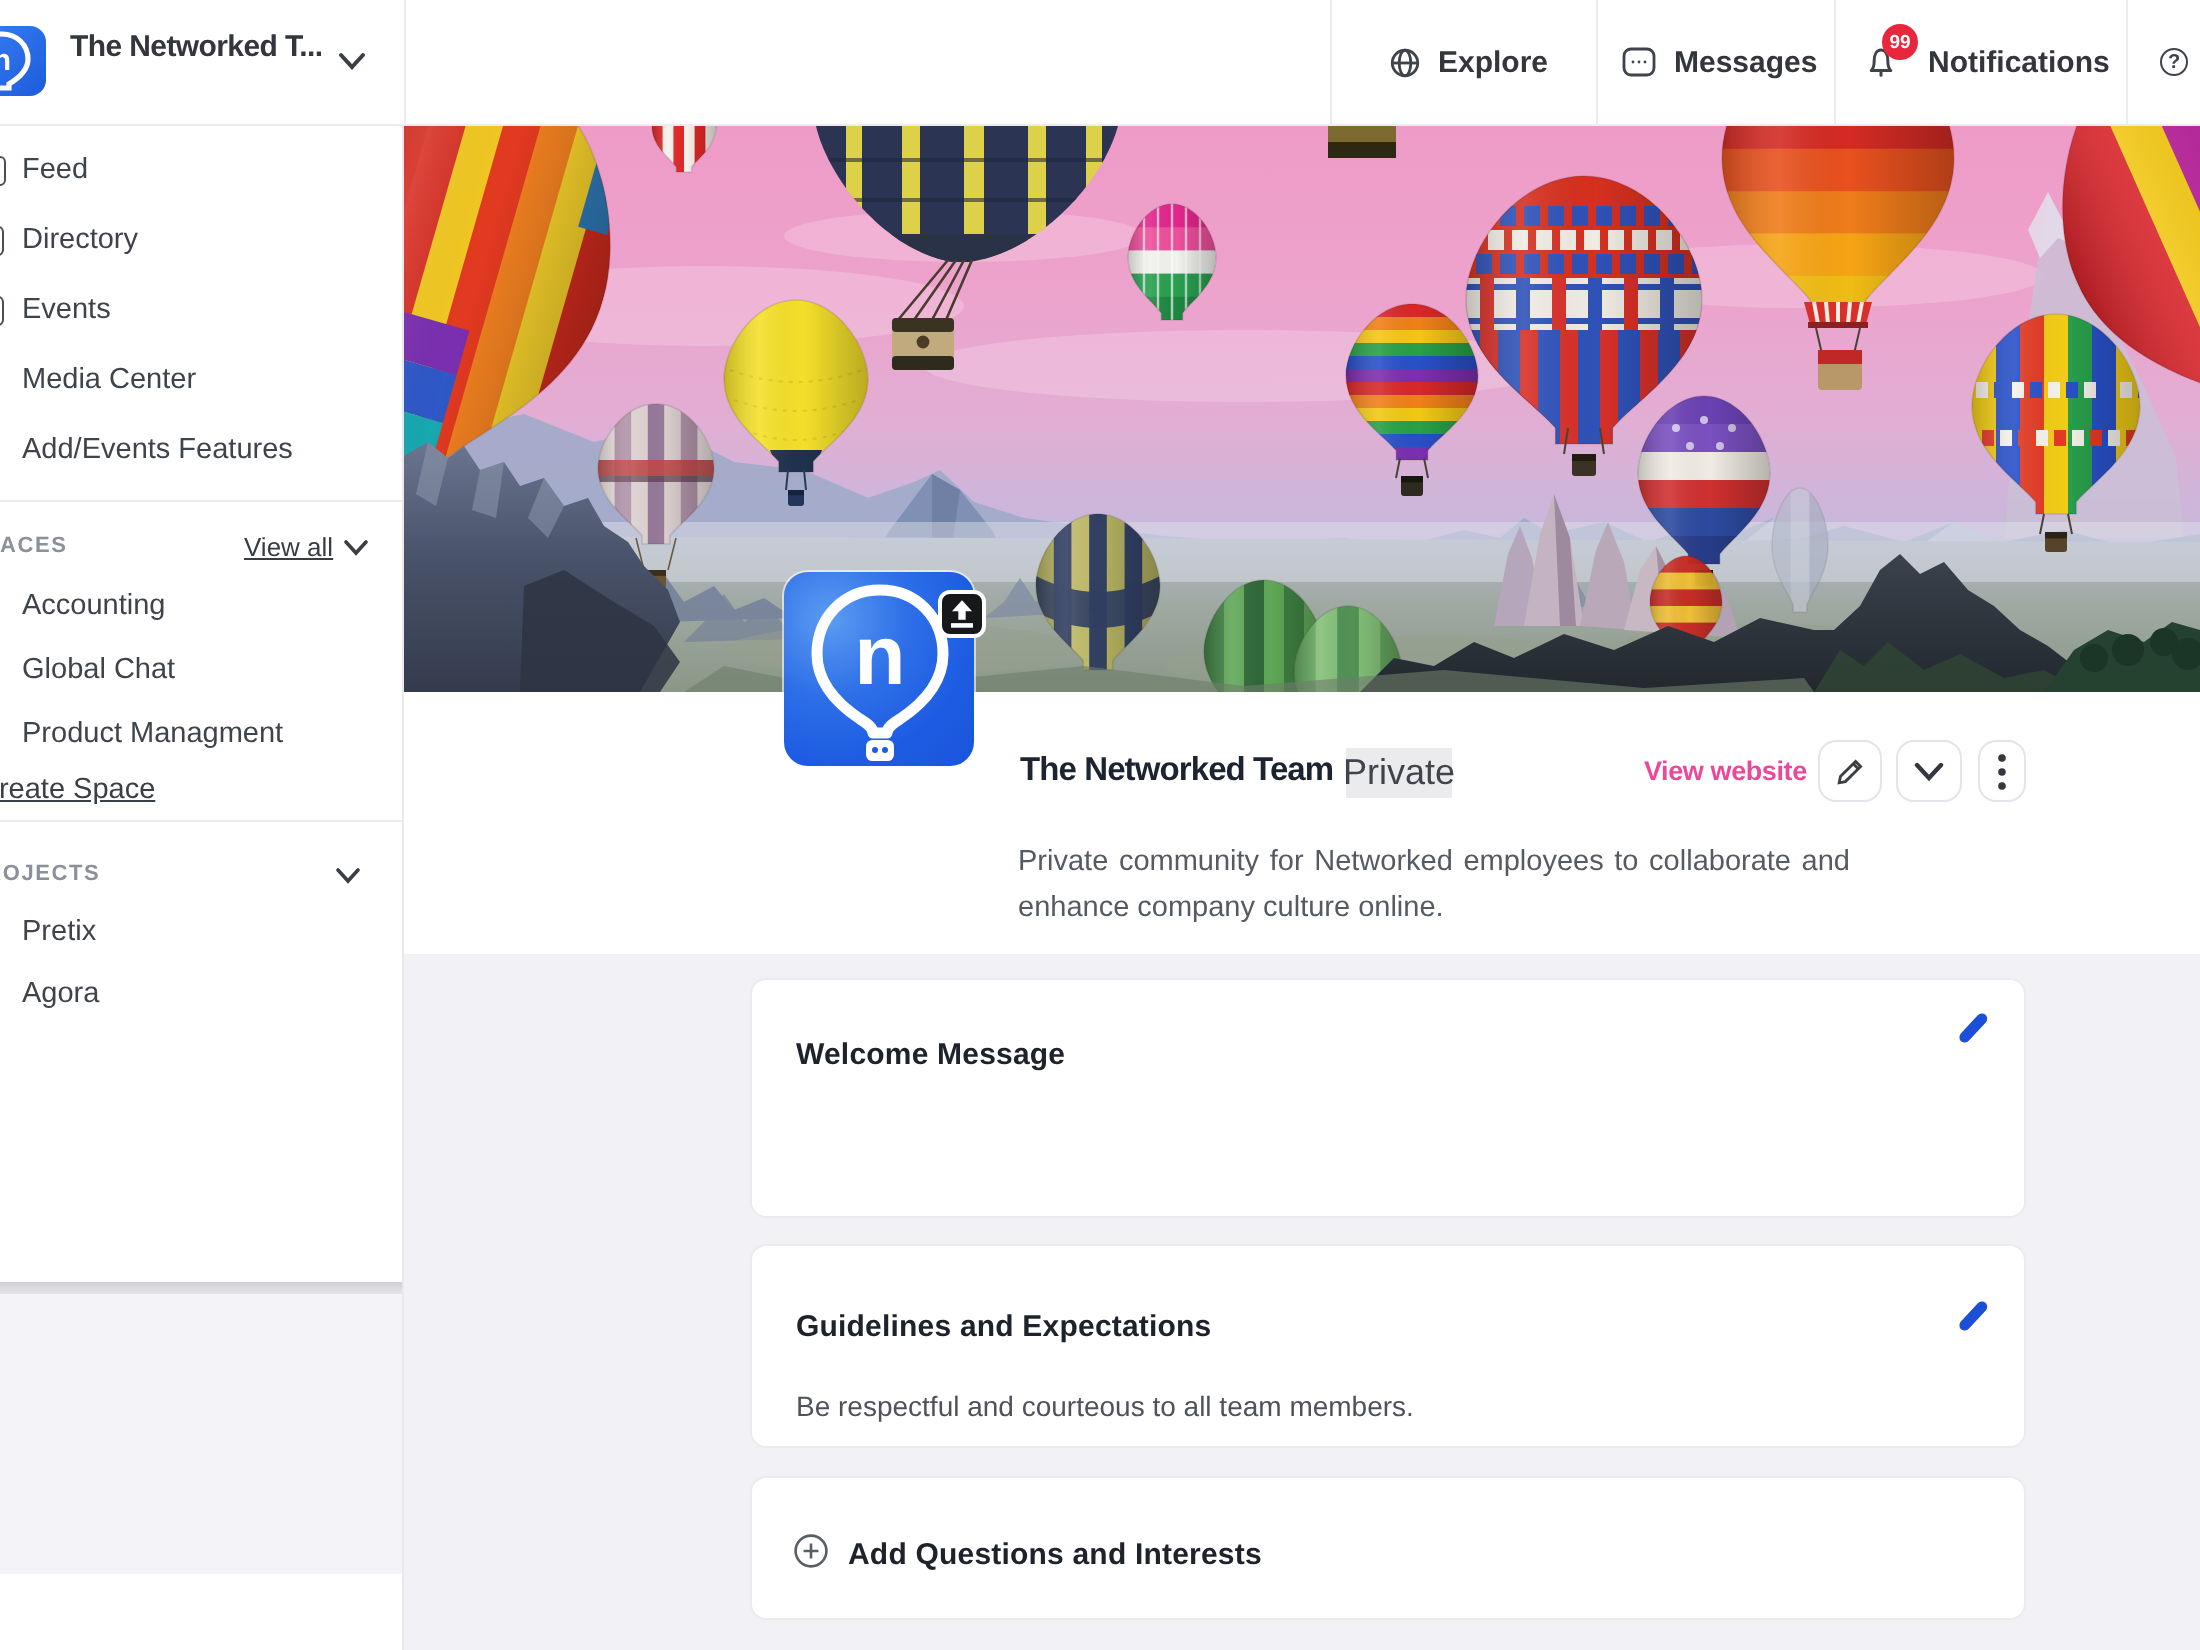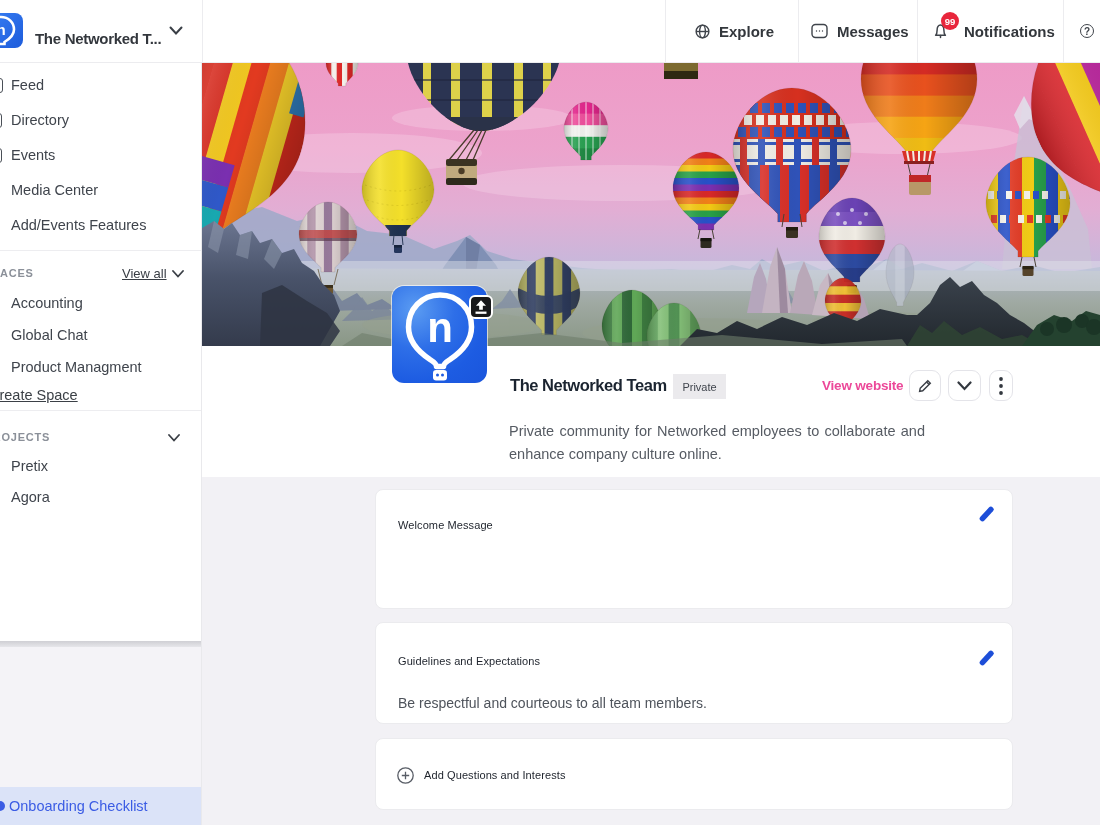--- a/index.html
+++ b/index.html
@@ -3,49 +3,49 @@
 <meta charset="utf-8">
 <style>
 * { margin:0; padding:0; box-sizing:border-box; }
 html,body { width:1100px; height:825px; overflow:hidden; font-family:"Liberation Sans", sans-serif; background:#fff; }
 .abs { position:absolute; }
 #page { position:relative; width:1100px; height:825px; }
 
 
 #header { position:absolute; left:0; top:0; width:1100px; height:63px; background:#fff; border-bottom:1px solid #ececef; z-index:30; }
 #logo { position:absolute; left:-21px; top:13px; width:44px; height:35px; border-radius:8px; background:linear-gradient(135deg,#3b82f6,#1d5cdb); }
-#hname { position:absolute; left:35px; top:30px; font-size:15px; font-weight:bold; color:#33373d; letter-spacing:-0.3px; }
+#hname { position:absolute; left:35px; top:15px; font-size:15px; font-weight:bold; color:#33373d; letter-spacing:-0.3px; }
 .hdiv { position:absolute; top:0; width:1px; height:62px; background:#ececef; }
 .navitem { position:absolute; top:0; height:62px; display:flex; align-items:center; font-size:15px; font-weight:600; color:#33373c;justify-content:flex-end; }
 .navitem svg { margin-right:9px; }
 
 
 #sidebar { position:absolute; left:0; top:63px; width:202px; height:762px; background:#fff; border-right:1px solid #e9e9ec; z-index:20; overflow:hidden; }
 .sitem { position:absolute; left:11px; font-size:14.5px; color:#3f444c; }
 .shead { position:absolute; font-size:11px; font-weight:bold; letter-spacing:0.8px; color:#8b9099; }
 .sdiv { position:absolute; left:0; width:202px; height:1px; background:#ededf0; }
 #sgray { position:absolute; left:0; top:584px; width:202px; height:140px; background:#f4f3f7; }
 #sshadow { position:absolute; left:0; top:578px; width:202px; height:6px; background:linear-gradient(#cfcfd4,#e6e6ea); }
 #onboard { position:absolute; left:0; top:724px; width:201px; height:38px; background:#dbe3f8; color:#3b5ce4; font-size:14.5px; display:flex; align-items:center; }
 
 
 #hero { position:absolute; left:202px; top:63px; width:898px; height:283px; }
 #whiteband { position:absolute; left:202px; top:346px; width:898px; height:131px; background:#fff; }
 #graybg { position:absolute; left:202px; top:477px; width:898px; height:348px; background:#f2f1f5; }
 #avatar { position:absolute; left:392px; top:286px; width:95px; height:97px; border-radius:12px; background:radial-gradient(circle at 24% 24%, #5b9cf2 0%, #2e6fe8 38%, #1d5ce2 70%, #1a55dc 100%); z-index:10; box-shadow:0 0 0 1px rgba(255,255,255,0.6); }
 #upbtn { position:absolute; left:469px; top:295px; width:24px; height:24px; background:#17181a; border:2px solid #fff; border-radius:6px; z-index:11; display:flex; align-items:center; justify-content:center; }
 #title { position:absolute; left:510px; top:376px; font-size:16.5px; font-weight:bold; color:#1b2430; letter-spacing:-0.45px; }
-#privbadge { position:absolute; left:673px; top:374px; width:53px; height:25px; background:#ebeaed; border-radius:0; font-size:11px; color:#40454d; display:flex; align-items:center; justify-content:center; }
+#privbadge { position:absolute; left:673px; top:374px; width:53px; height:25px; background:#ebeaed; border-radius:0; font-size:18px; color:#40454d; display:flex; align-items:center; justify-content:center; }
 #viewweb { position:absolute; left:822px; top:378px; font-size:13.5px; font-weight:bold; color:#ec4899; letter-spacing:-0.2px; }
 .actbtn { position:absolute; top:370px; height:31px; background:#fff; border:1px solid #e4e4e9; border-radius:9px; display:flex; align-items:center; justify-content:center; }
 #desc { position:absolute; left:509px; top:420px; width:416px; font-size:14.5px; line-height:23px; color:#565b63; text-align:justify; }
 
 
 .card { position:absolute; left:375px; width:638px; background:#fff; border:1px solid #ebebee; border-radius:8px; }
-.cardtitle { position:absolute; left:22px; font-size:11px; font-weight:normal; color:#1d222b; letter-spacing:0.1px; }
+.cardtitle { position:absolute; left:22px; font-size:15px; font-weight:bold; color:#1d222b; letter-spacing:0.1px; }
 .cardbody { position:absolute; left:22px; width:572px; font-size:14px; line-height:23px; color:#4e535b; text-align:justify; }
 .penicon { position:absolute; right:17px; top:16px; }
 </style>
 </head>
 <body>
 <div id="page">
 
   <div id="hero"><svg width="898" height="283" viewBox="0 0 898 283">
 <defs>
 <linearGradient id="sky" x1="0" y1="0" x2="0" y2="1">
@@ -610,21 +610,20 @@
     <div class="sitem" style="left:-11px;top:324px;text-decoration:underline;color:#3b4046;">Create Space</div>
     <div class="sdiv" style="top:347px"></div>
     <div class="shead" style="left:-15.5px;top:368px">PROJECTS</div>
     <svg class="abs" style="left:168px;top:371px" width="12" height="8" viewBox="0 0 12 8">
         <path d="M1 1 L6 6.5 L11 1" fill="none" stroke="#3a3f46" stroke-width="1.8" stroke-linecap="round"></path>
       </svg>
     <div class="sitem" style="top:395px">Pretix</div>
     <div class="sitem" style="top:426px">Agora</div>
     <div id="sshadow"></div>
     <div id="sgray"></div>
-    <div id="onboard"><span style="display:inline-block;width:5px;height:10px;background:#3b5ce4;border-radius:0 5px 5px 0;margin-right:4px;"></span>Onboarding Checklist</div>
   </div>
 
   <div id="avatar">
     <svg width="95" height="97" viewBox="0 0 95 97">
       <path d="M48 9 C29.5 9 16.5 23 16.5 41 C16.5 55 26 65.5 38 73.5 C42 76 44.5 78 44.5 80.5 L51.5 80.5 C51.5 78 54 76 58 73.5 C70 65.5 79.5 55 79.5 41 C79.5 23 66.5 9 48 9 Z" fill="none" stroke="#fff" stroke-width="5.5" stroke-linejoin="round"></path>
       <text x="48" y="56" text-anchor="middle" font-family="Liberation Sans" font-size="42" font-weight="bold" fill="#fff">n</text>
       <rect x="41" y="84" width="14" height="10.5" rx="3.2" fill="#fff"></rect>
       <circle cx="45.5" cy="89" r="1.5" fill="#1d5ce2"></circle>
         <circle cx="50.5" cy="89" r="1.5" fill="#1d5ce2"></circle>
     </svg>

